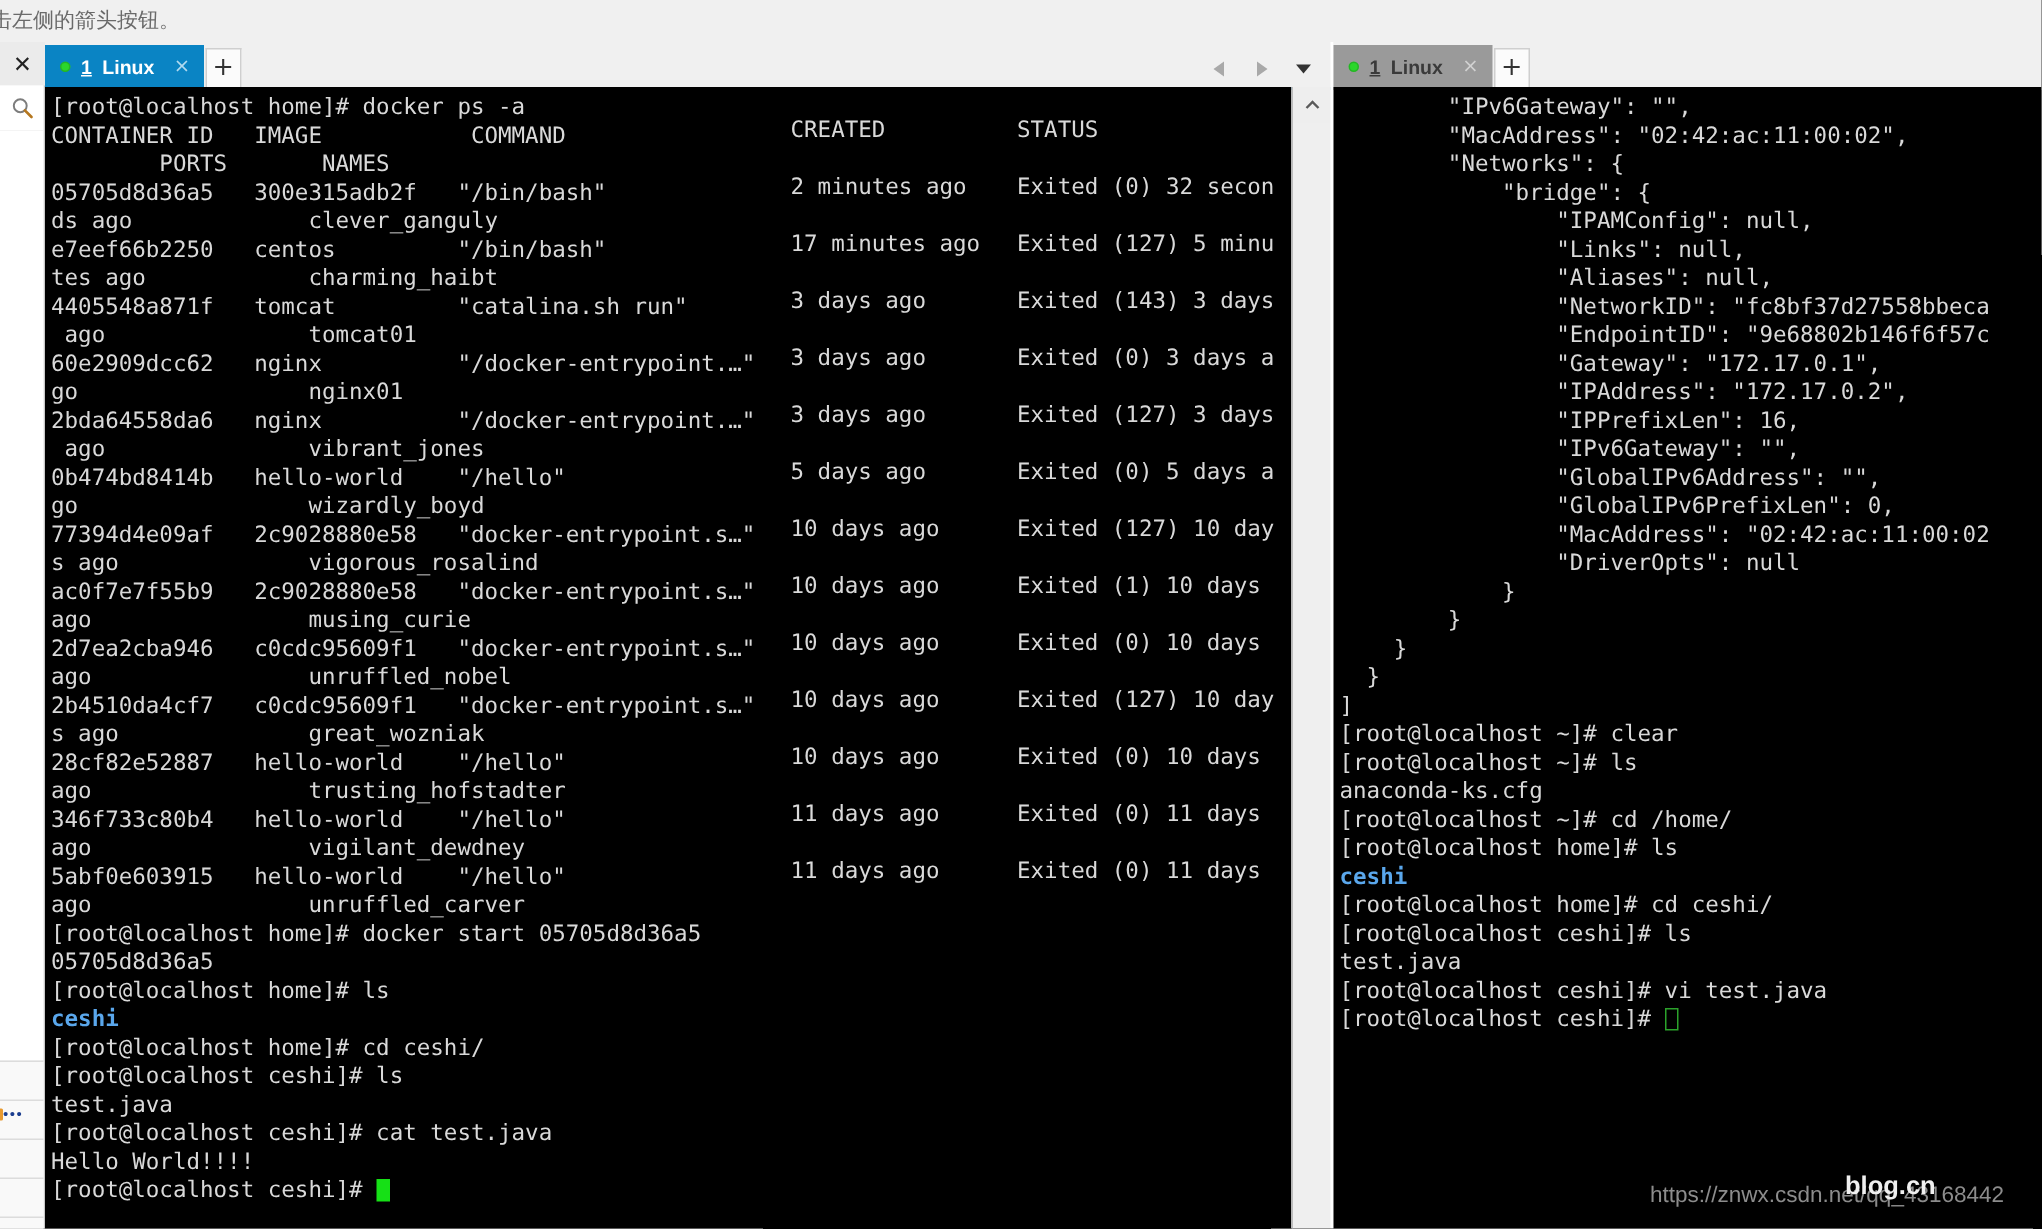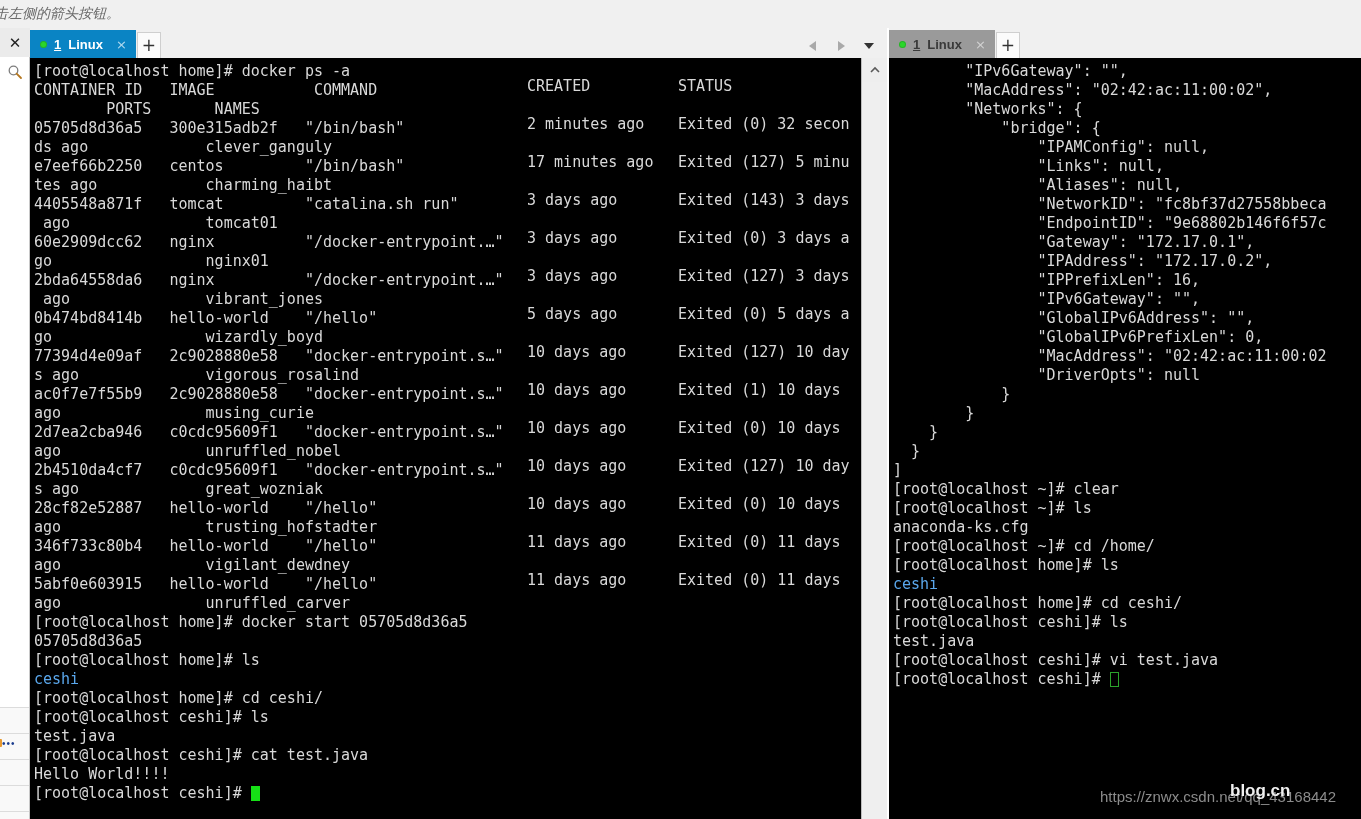--- a/index.html
+++ b/index.html
@@ -10,21 +10,20 @@
     -webkit-font-smoothing:none;
   }
   #app{position:relative;width:1361px;height:819px;}
 
   
   .hint-strip{
     position:absolute;left:0;top:0;width:1361px;height:28px;
     background:#f0f0f0;
     display:flex;align-items:center;
     overflow:hidden;
-    font-style:italic;
   }
   .hint-text{
     font-family:"DejaVu Sans",sans-serif;
     font-size:14px;color:#6a6a6a;
     margin-left:-6px;white-space:nowrap;
   }
 
   
   .rail{
     position:absolute;left:0;top:28px;width:30px;height:791px;
@@ -119,21 +118,21 @@
   }
   .term-inner{
     padding:4px 0 0 4px;
     font-family:"DejaVu Sans Mono","Liberation Mono",monospace;
     font-size:15px;line-height:19px;
     color:#d8d8d8;white-space:pre;
   }
   .pane-left .term{right:26px;}
   .l-row{height:19px;}
   .c-white{color:#d9d9d9;}
-  .c-blue{color:#5aa7ec;font-weight:normal;}
+  .c-blue{color:#5aa7ec;font-weight:bold;}
   .cursor-solid{
     display:inline-block;width:9px;height:15px;background:#16e016;
     vertical-align:-3px;
   }
   .cursor-hollow{
     display:inline-block;width:9px;height:15px;
     border:1px solid #2ba22b;box-sizing:border-box;
     vertical-align:-3px;
   }
 

